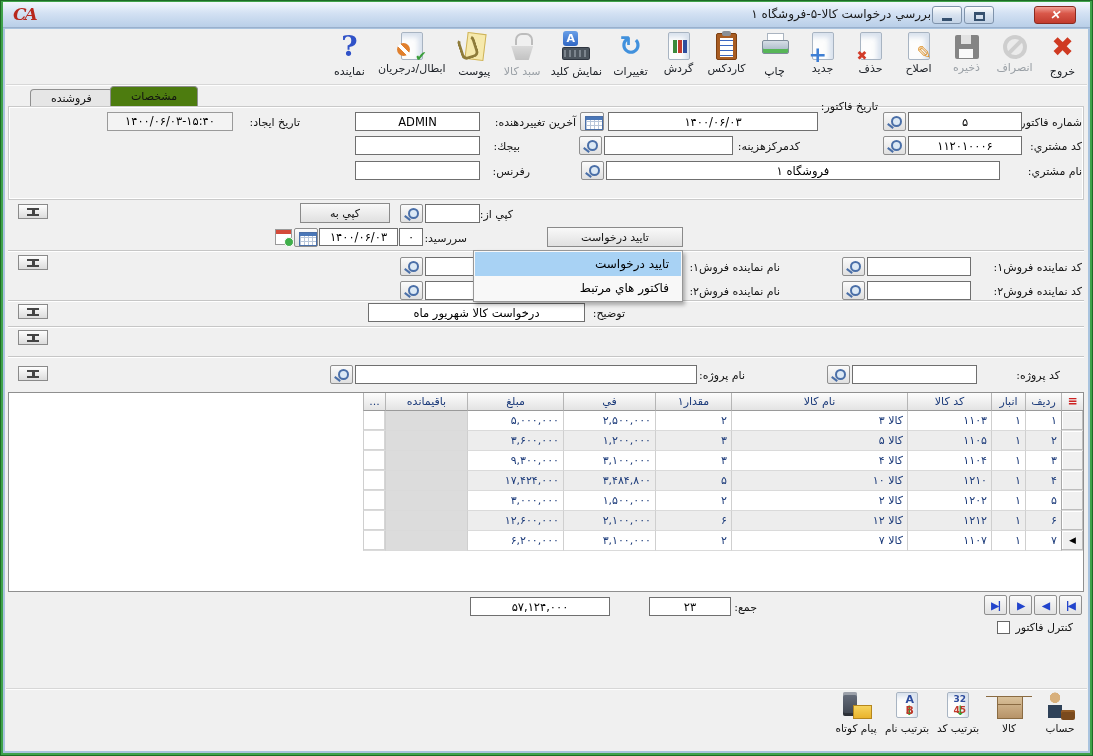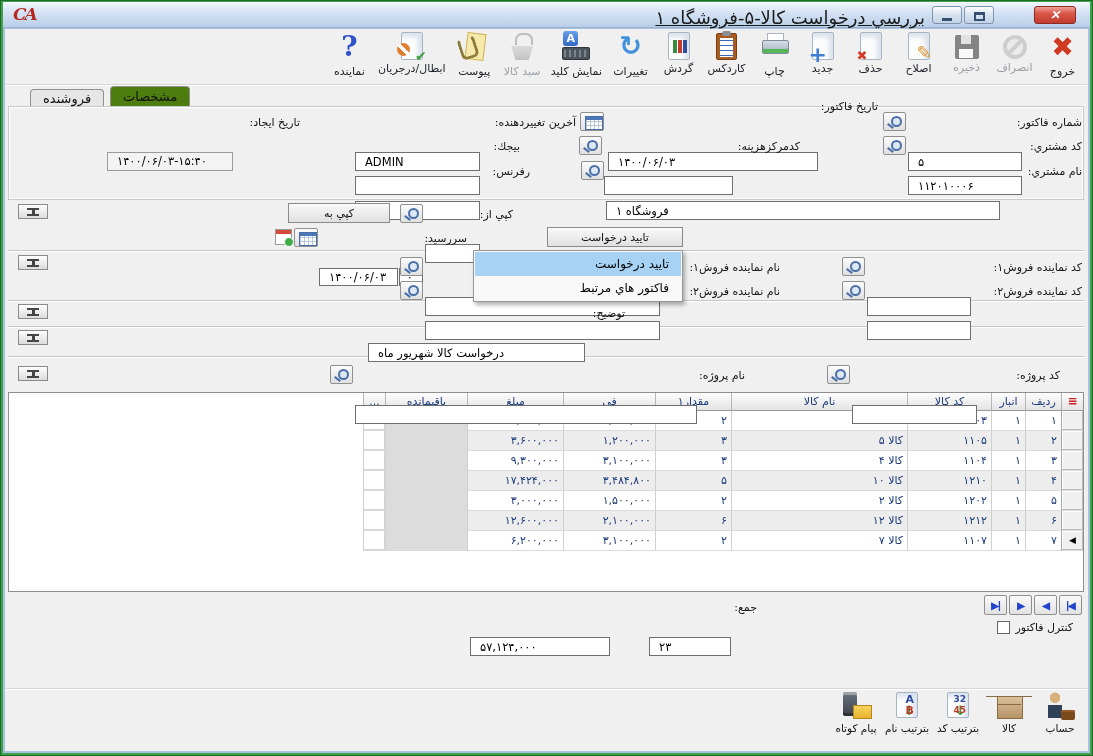--- a/index.html
+++ b/index.html
@@ -4,21 +4,21 @@
 <style>
   html,body{margin:0;padding:0;background:#666;font-family:"DejaVu Sans",sans-serif;}
   *{box-sizing:border-box;}
   .win{position:relative;width:1093px;height:756px;background:#3fa24a;margin:0 auto;overflow:hidden;
        box-shadow:inset 0 0 0 1px #1d6b26;direction:rtl;}
   
   .titlebar{position:absolute;left:3px;right:3px;top:2px;height:26px;z-index:8;
     background:linear-gradient(#f2f7fd,#d3e1f3 45%,#b9cfe8);border-bottom:1px solid #9ab0cc;}
   .logo{position:absolute;left:10px;top:2px;font-family:"DejaVu Serif",serif;font-style:italic;
     font-weight:bold;font-size:17px;color:#b8281e;letter-spacing:-2px;}
-  .wtitle{position:absolute;right:165px;top:5px;font-size:18px;color:#1a1a1a;white-space:nowrap;text-decoration:underline;}
+  .wtitle{position:absolute;right:159px;top:5px;font-size:12px;color:#1a1a1a;white-space:nowrap;}
   .wb{position:absolute;top:4px;height:18px;background:linear-gradient(#fdfdfd,#d7e2ef 50%,#c3d3e6);
     border:1px solid #7f93ab;border-radius:3px;padding:0;cursor:pointer;}
   .wb.close{background:linear-gradient(#f0a096,#d9584a 40%,#c23b2e);border-color:#8a2a20;}
   .g-min{display:block;width:10px;height:3px;background:#35506e;margin:9px auto 0;}
   .g-max{display:block;width:11px;height:9px;border:2px solid #35506e;border-top-width:3px;margin:2px auto 0;}
   .g-close::before{content:"✕";color:#fff;font-weight:bold;font-size:12px;line-height:16px;display:block;text-align:center;}
   
   .client{position:absolute;left:3px;right:3px;top:28px;bottom:3px;background:#f0f0f0;
     border:2px solid #a9c3de;border-top-width:1px;z-index:1;}
   .hsep{position:absolute;left:8px;width:1076px;height:2px;border-top:1px solid #c6c6c6;border-bottom:1px solid #ffffff;z-index:4;}
@@ -67,30 +67,30 @@
   .ic-attach-icon::before{content:"";position:absolute;left:8px;top:2px;width:17px;height:25px;background:#f6e9ac;
     border:1px solid #cdb25a;transform:rotate(7deg);}
   .ic-attach-icon::after{content:"";position:absolute;left:1px;top:5px;width:12px;height:17px;border:3px solid #8f7c3a;
     border-radius:6px;border-top-color:transparent;transform:rotate(-18deg);}
   .ic-void-icon::before{content:"";position:absolute;left:-5px;top:10px;width:13px;height:13px;border-radius:50%;
     background:#e0802e linear-gradient(45deg,transparent 42%,#fff 42%,#fff 58%,transparent 58%);}
   .ic-void-icon::after{content:"✔";position:absolute;right:-5px;bottom:-5px;color:#3a9e3a;font-size:14px;font-weight:bold;}
   .ic-help-icon::before{content:"?";position:absolute;left:0;right:0;text-align:center;font-family:"DejaVu Serif",serif;
     font-size:28px;font-weight:bold;color:#3052c8;line-height:32px;}
   
-  .tab{position:absolute;line-height:17px;font-size:13px;padding:0 12px;background:#f0f0f0;border:1px solid #8f8f8f;
+  .tab{position:absolute;line-height:17px;font-size:11px;padding:0 20px;background:#f0f0f0;border:1px solid #8f8f8f;
     border-bottom:none;border-radius:4px 4px 0 0;z-index:5;cursor:pointer;white-space:nowrap;color:#111;}
   .tab.active{top:86px;height:20px;z-index:7;background:#4d7c0f;line-height:19px;}
   .tab.inactive{top:89px;height:17px;background:#e6e6e6;}
   .grp{position:absolute;left:8px;top:106px;width:1076px;height:94px;border:1px solid #c9c9c9;
     box-shadow:inset 0 0 0 1px #fff;z-index:3;}
   
   .lbl{position:absolute;font-size:11px;color:#141414;white-space:nowrap;z-index:6;}
   .inp{position:absolute;height:19px;border:1px solid #6f6f6f;background:#fff;font-family:"DejaVu Sans",sans-serif;
-    font-size:11.5px;text-align:left;padding:0 9px;color:#000;z-index:6;margin-top:40px;}
+    font-size:11.5px;text-align:center;padding:0 0;color:#000;z-index:6;}
   .inp.ro{background:#f3f3f3;border-color:#9a9a9a;}
   .sbtn{position:absolute;width:23px;height:19px;background:linear-gradient(#fbfbfb,#e0e0e0);border:1px solid #8f8f8f;
     border-radius:2px;z-index:6;cursor:pointer;padding:0;}
   .sbtn::before{content:"";position:absolute;left:7px;top:3px;width:7px;height:7px;border:2px solid #4a6fa8;
     border-radius:50%;background:#dce9f5;}
   .sbtn::after{content:"";position:absolute;left:3px;top:12px;width:7px;height:2px;background:#4a6fa8;transform:rotate(38deg);}
   .cbtn{position:absolute;width:24px;height:19px;background:linear-gradient(#fbfbfb,#e0e0e0);border:1px solid #8f8f8f;
     border-radius:2px;z-index:6;cursor:pointer;padding:0;}
   .cbtn::before{content:"";position:absolute;left:4px;top:3px;width:16px;height:12px;border:1px solid #4a6fa8;background-color:#fff;
     background-image:linear-gradient(#4a77b8 0 3px,transparent 3px),
@@ -274,21 +274,21 @@
   <input class="inp" style="right: 93px; top: 161px; width: 394px;" value="فروشگاه ۱">
   <button class="sbtn" style="right:489px;top:161px;"><i></i></button>
 
   <span class="lbl" style="right:563px;top:165px;">رفرنس:</span>
   <input class="inp" style="right: 613px; top: 161px; width: 125px;" value="">
 
   <button class="pinbtn" style="top:204px;"><i></i></button>
   <span class="lbl" style="right:580px;top:208px;padding-left:23px;">كپي از:</span>
   <input class="inp" style="right: 613px; top: 204px; width: 55px;" value="">
   <button class="sbtn" style="right:670px;top:204px;"><i></i></button>
-  <button class="pbtn" style="right:703px;top:203px;width:102px;">كپي به</button>
+  <button class="pbtn" style="right:703px;top:203px;width:90px;">كپي به</button>
 
   <button class="pbtn" style="right:410px;top:227px;width:136px;">تاييد درخواست</button>
   <span class="lbl" style="right:626px;top:232px;">سررسيد:</span>
   <input class="inp" style="right: 670px; top: 228px; width: 24px; height: 18px;" value="۰">
   <input class="inp" style="right: 695px; top: 228px; width: 79px; height: 18px;" value="۱۴۰۰/۰۶/۰۳">
   <button class="cbtn" style="right:775px;top:228px;"><i></i></button>
   <span class="minical" style="right:801px;top:229px;"></span>
 
   <div class="hsep" style="top:250px;"></div>
 

